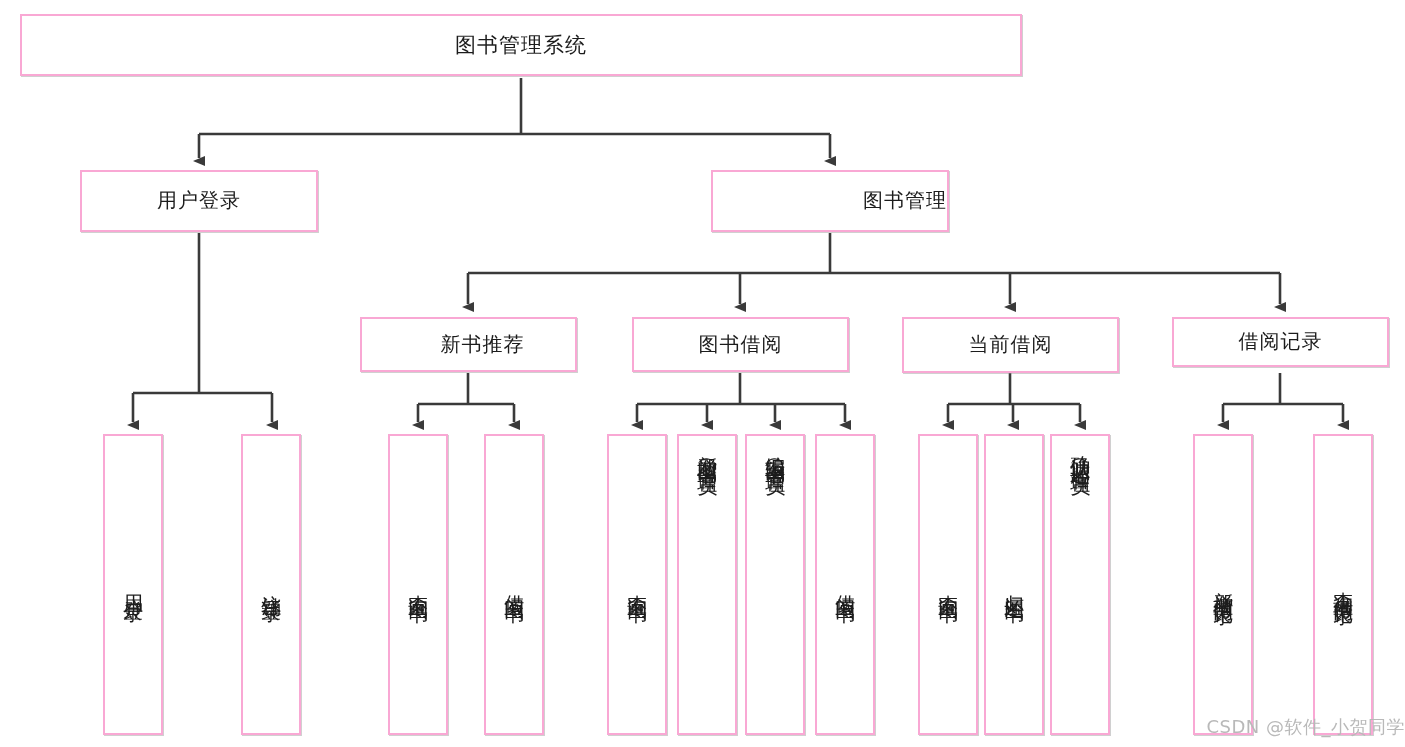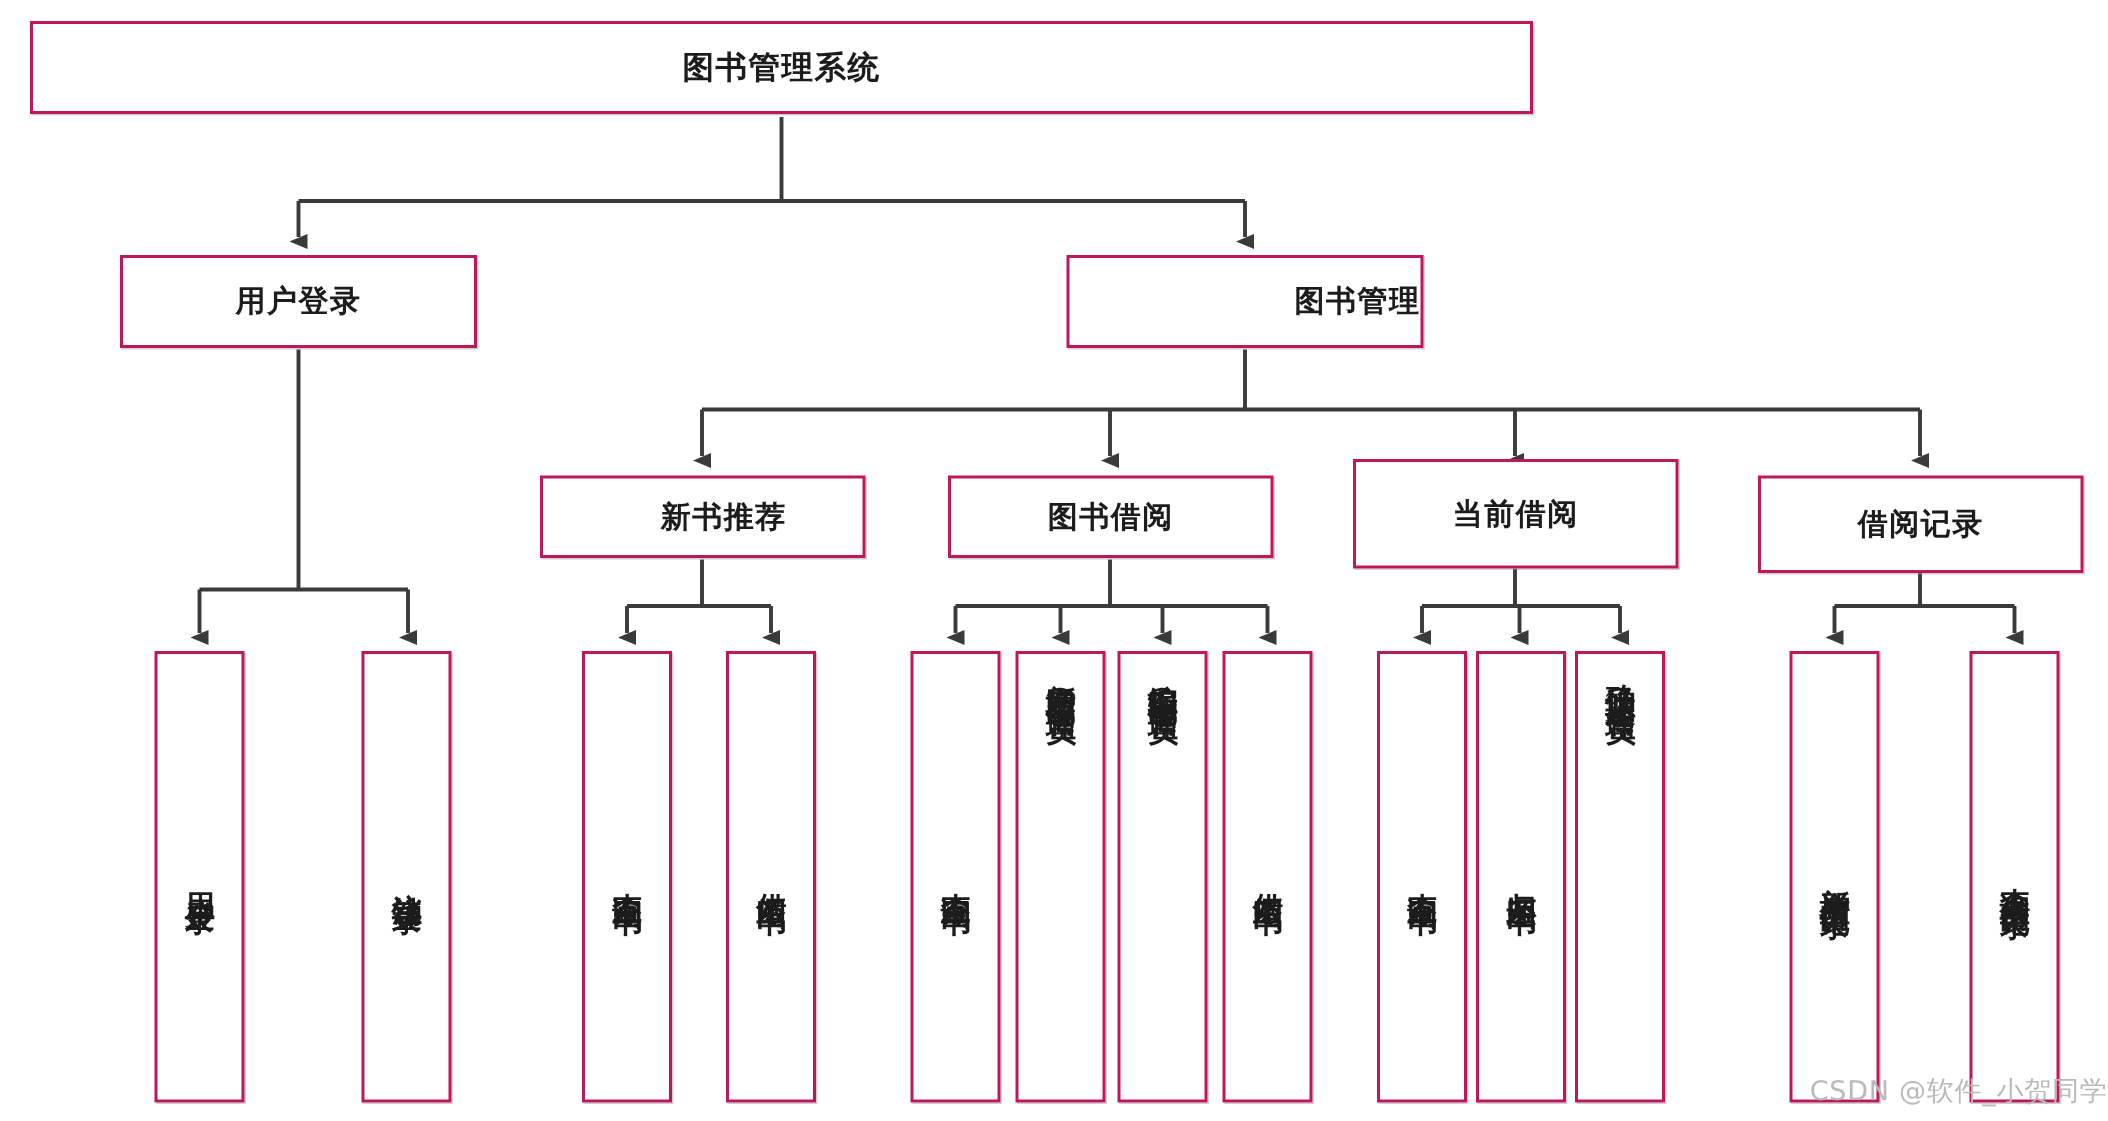--- a/index.html
+++ b/index.html
@@ -21,27 +21,26 @@
   #diagram-svg {
     position: absolute;
     left: 0;
     top: 0;
     width: 1405px;
     height: 747px;
   }
   .node-box {
     position: absolute;
     box-sizing: border-box;
-    border: 2px solid #be185d;
+    border: 2px solid #f9a8d4;
     background: #ffffff;
     display: flex;
     align-items: center;
     justify-content: center;
     box-shadow: 1px 1px 0 rgba(150,150,150,0.45);
-    font-weight: bold;
   }
   .node-label {
     color: #1c1c1c;
     letter-spacing: 1px;
     line-height: 1.18;
     text-align: center;
     white-space: nowrap;
   }
   .level-root .node-label { font-size: 21px; }
   .level-2 .node-label { font-size: 20px; }
@@ -150,25 +149,25 @@
   </div>
 
   <div class="node-box level-3" style="left:360px; top:317px; width:217px; height:55px;padding-left:28px;">
     <span class="node-label">新书推荐</span>
   </div>
 
   <div class="node-box level-3" style="left:632px; top:317px; width:217px; height:55px;justify-content:center;">
     <span class="node-label">图书借阅</span>
   </div>
 
-  <div class="node-box level-3" style="left:902px; top:306px; width:217px; height:73px;">
+  <div class="node-box level-3" style="left:902px; top:317px; width:217px; height:56px;">
     <span class="node-label">当前借阅</span>
   </div>
 
-  <div class="node-box level-3" style="left:1172px; top:317px; width:217px; height:65px;">
+  <div class="node-box level-3" style="left:1172px; top:317px; width:217px; height:50px;">
     <span class="node-label">借阅记录</span>
   </div>
 
   <div class="node-box leaf center-v" style="left:103px; top:434px; width:60px; height:301px;">
     <span class="node-label">用户登录</span>
   </div>
 
   <div class="node-box leaf center-v" style="left:241px; top:434px; width:60px; height:301px;">
     <span class="node-label">注销登录</span>
   </div>

